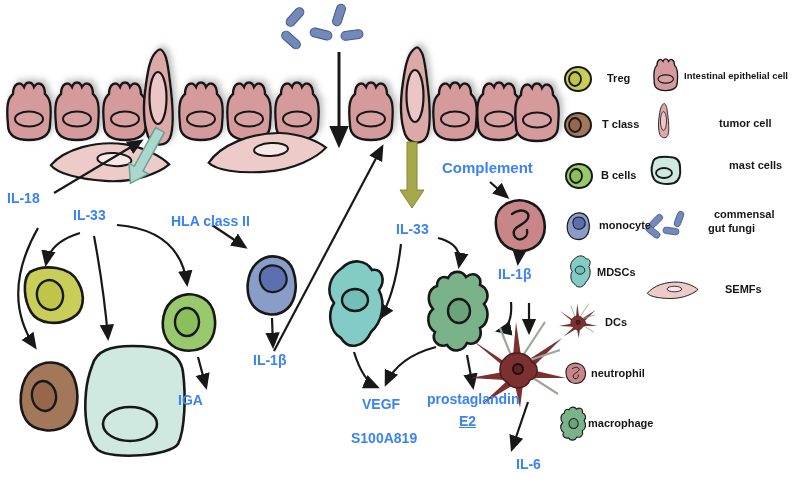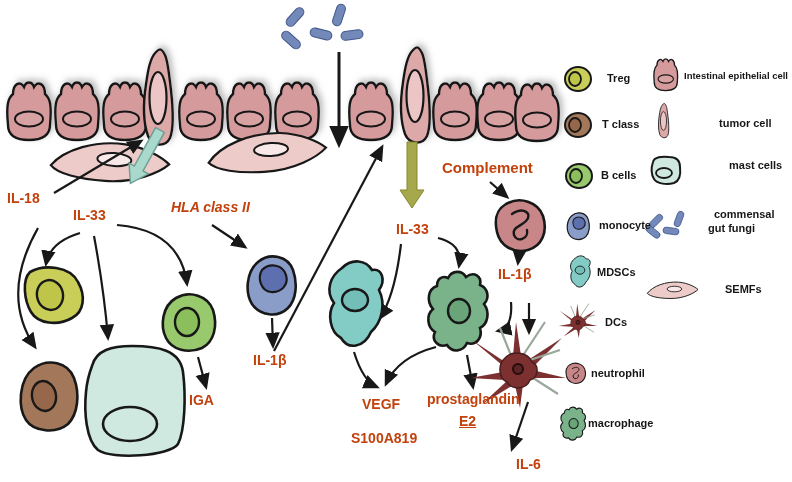--- a/index.html
+++ b/index.html
@@ -1,19 +1,19 @@
 <!DOCTYPE html>
 <html><head>
 <meta charset="utf-8">
 <style>
   html,body{margin:0;padding:0;background:#fff;}
   .stage{position:relative;width:792px;height:482px;background:#fff;overflow:hidden;
          font-family:"Liberation Sans",sans-serif;}
   svg{position:absolute;left:0;top:0;}
-  .lbl{position:absolute;font-weight:bold;font-size:14px;color:#c2410c;white-space:nowrap;line-height:1.05;}
+  .lbl{position:absolute;font-weight:bold;font-size:14px;color:#3b82f6;white-space:nowrap;line-height:1.05;}
   .lbl-lg{font-size:15px;}
   .lgd{position:absolute;font-weight:bold;font-size:11px;color:#161616;white-space:nowrap;}
   .lgd-sm{font-size:9.5px;}
 </style>
 </head>
 <body>
 
 <div class="stage">
 
 <svg width="792" height="482" viewBox="0 0 792 482">
@@ -223,23 +223,23 @@
     <use href="#rod" transform="translate(671,231) rotate(8) scale(0.8)"></use>
     <use href="#rod" transform="translate(679,219) rotate(-70) scale(0.8)"></use>
   </g>
   <g transform="translate(646,280) scale(0.43)">
     <use href="#semf"></use>
   </g>
 </svg>
 
 <div class="lbl" style="left:7px;top:191px;text-align:center;">IL-18</div>
 <div class="lbl" style="left:73px;top:208px;">IL-33</div>
-<div class="lbl" style="left:171px;top:200px;font-style:italic;">HLA class II</div>
+<div class="lbl" style="left:171px;top:214px;">HLA class II</div>
 <div class="lbl" style="left:253px;top:353px;">IL-1β</div>
-<div class="lbl" style="left:189px;top:393px;">IGA</div>
+<div class="lbl" style="left:178px;top:393px;">IGA</div>
 <div class="lbl" style="left:396px;top:222px;">IL-33</div>
 <div class="lbl lbl-lg" style="left:442px;top:160px;">Complement</div>
 <div class="lbl" style="left:498px;top:267px;">IL-1β</div>
 <div class="lbl" style="left:362px;top:397px;">VEGF</div>
 <div class="lbl" style="left:351px;top:431px;">S100A819</div>
 <div class="lbl" style="left:427px;top:392px;">prostaglandin</div>
 <div class="lbl" style="left:459px;top:414px;text-decoration:underline;">E2</div>
 <div class="lbl" style="left:500px;top:457px;margin-left:16px;">IL-6</div>
 
 <div class="lgd" style="left:607px;top:72px;">Treg</div>

